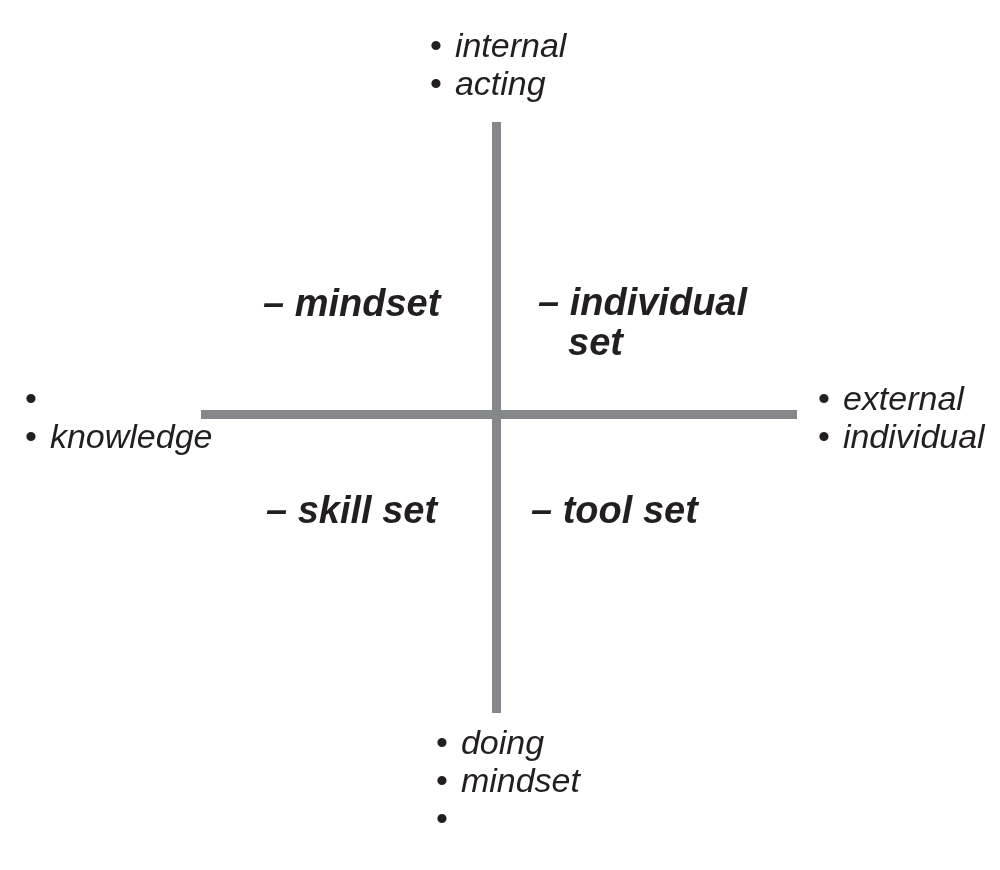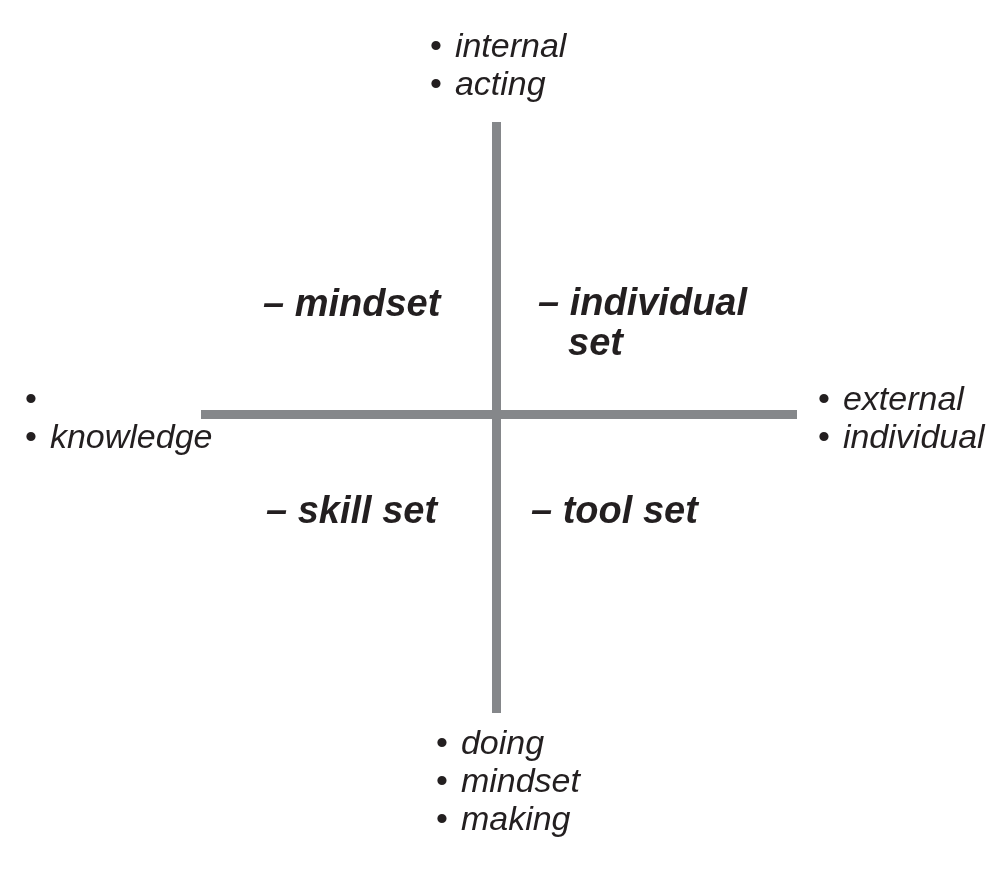--- a/index.html
+++ b/index.html
@@ -113,21 +113,20 @@
     <div class="bullet-line">
       <span class="bullet">•</span>
       <span>doing</span>
     </div>
     <div class="bullet-line">
       <span class="bullet">•</span>
       <span>mindset</span>
     </div>
     <div class="bullet-line">
       <span class="bullet">•</span>
-      <span>making</span>
     </div>
   </div>
 
   <div class="q-label q-tl">– mindset</div>
   <div class="q-label q-tr">– individual
 set</div>
   <div class="q-label q-bl">– skill set</div>
   <div class="q-label q-br">– tool set</div>
 
 </div>

